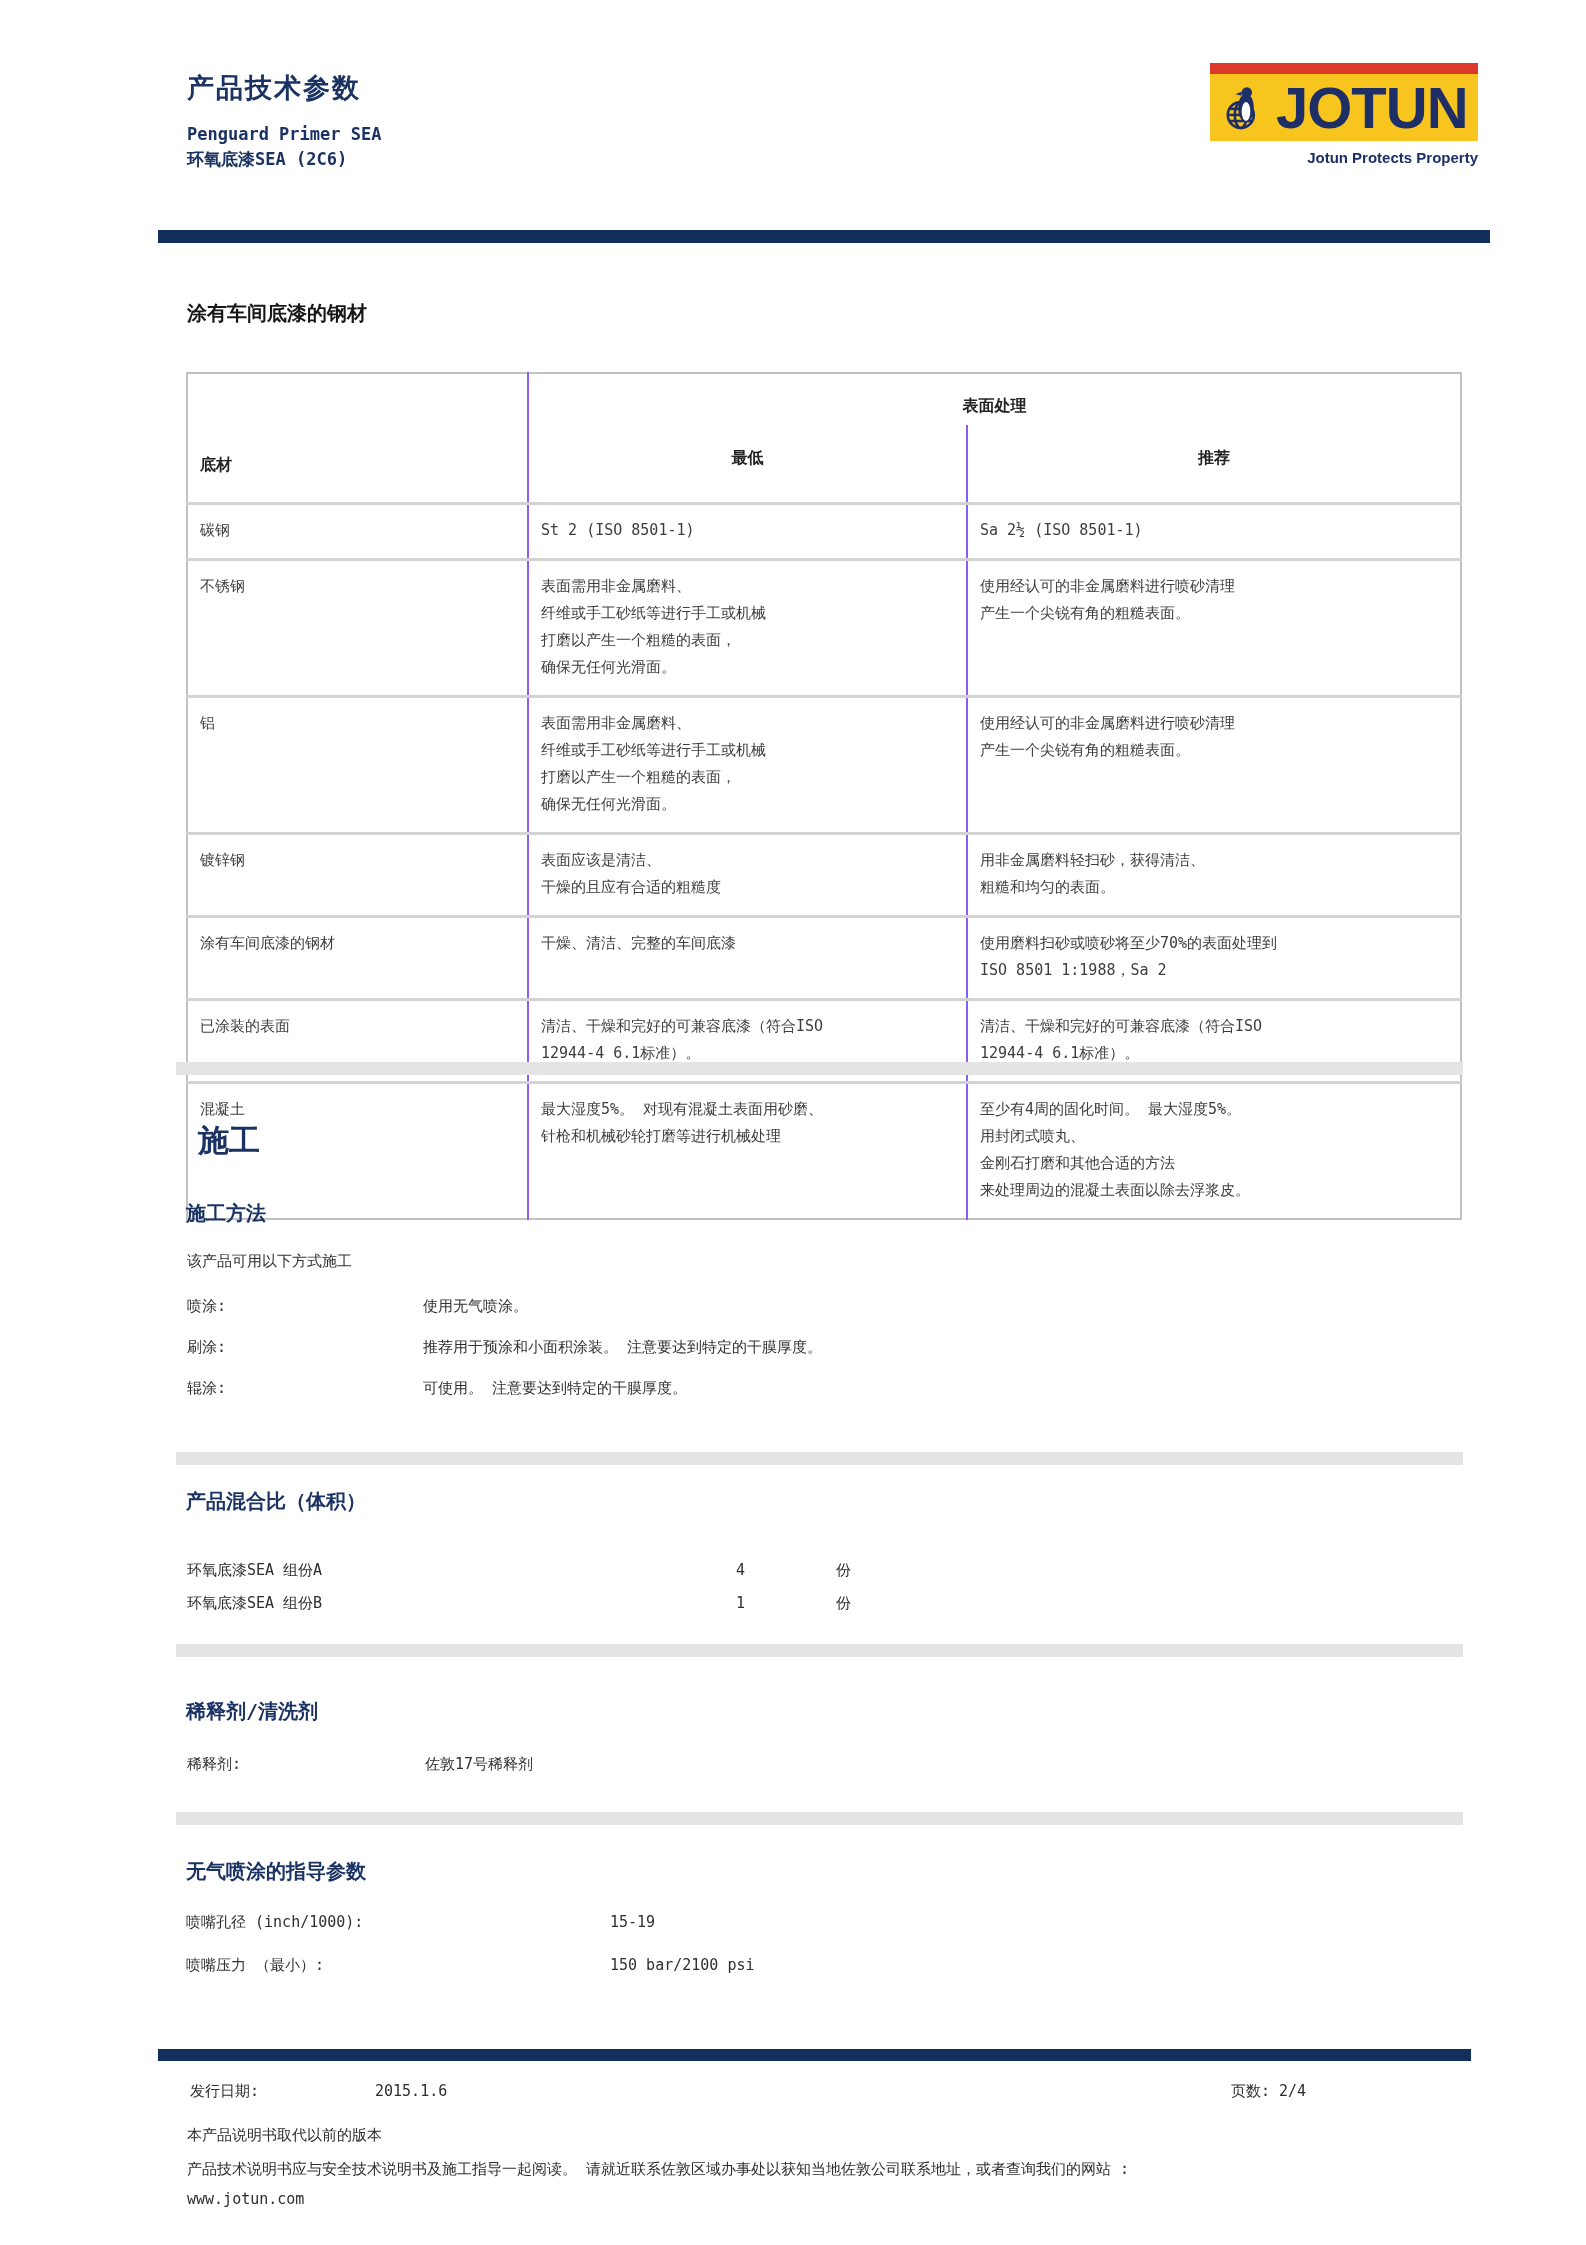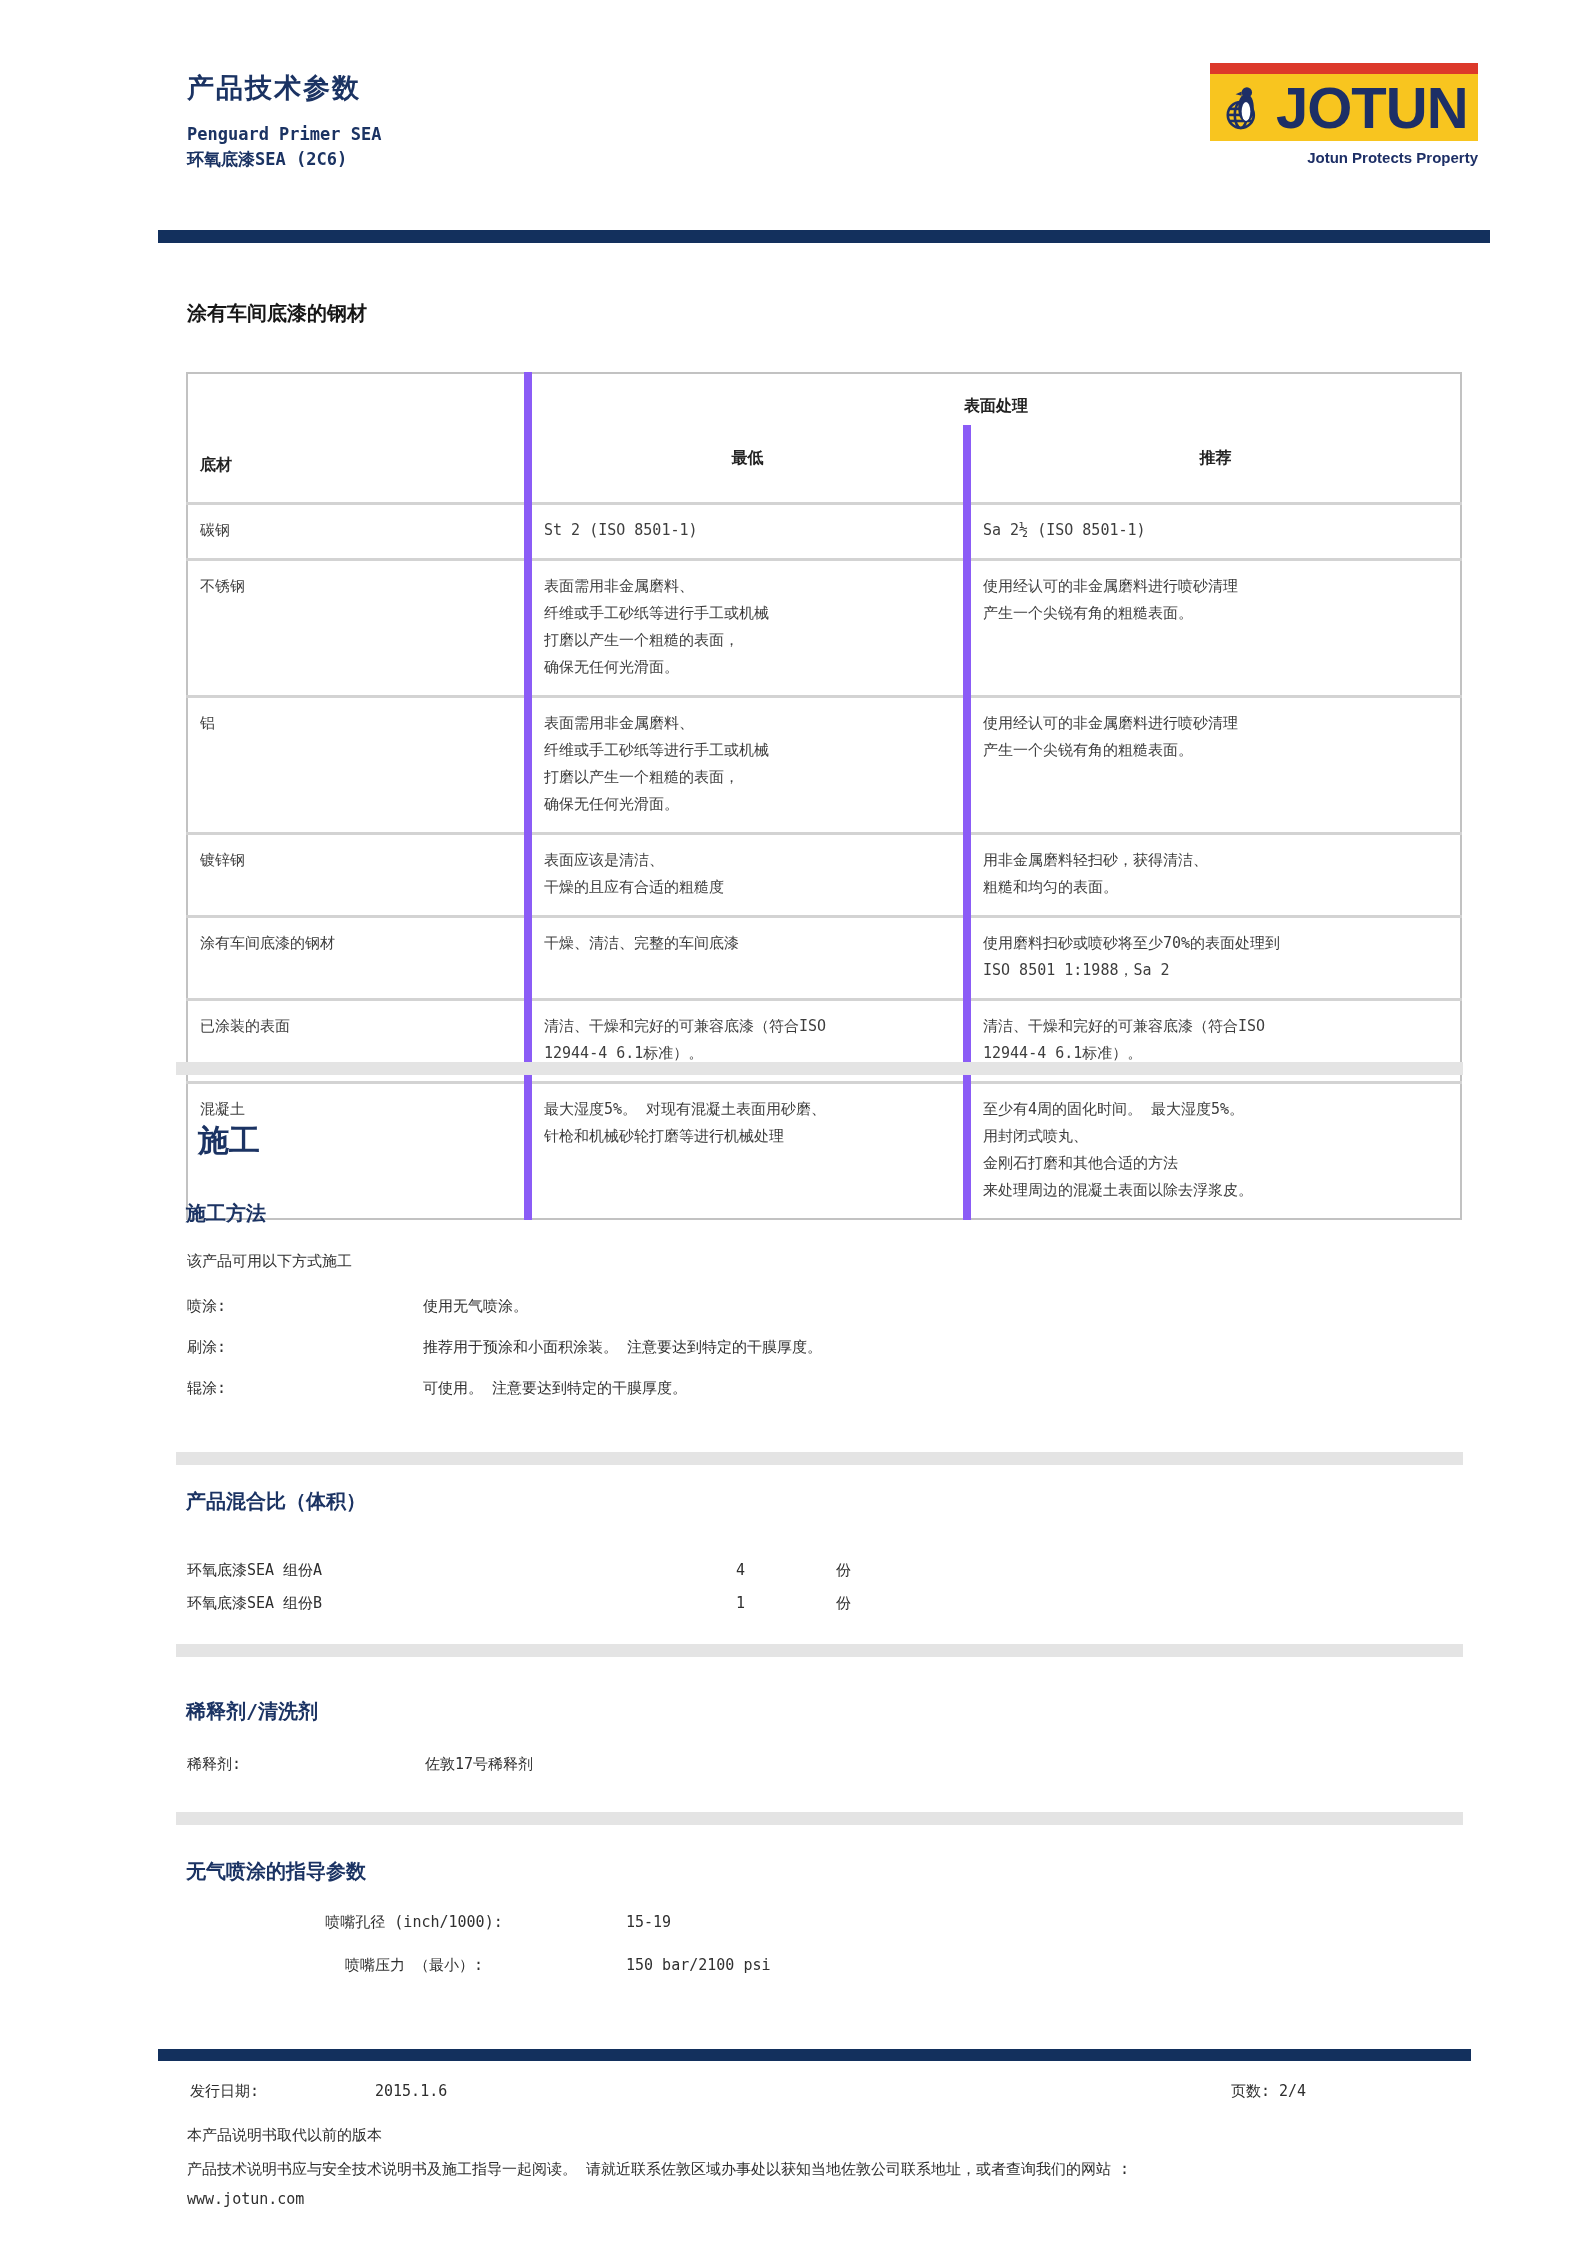--- a/index.html
+++ b/index.html
@@ -33,21 +33,21 @@
   table { border-collapse:collapse; table-layout:fixed; width:1274px;
           border:2px solid #c2c2c2; background:#ffffff; }
   col.c1 { width:341px; } col.c2 { width:439px; } col.c3 { width:494px; }
   th { font-size:16px; font-weight:bold; color:#232323; }
   th.h-group { text-align:center; height:52px; vertical-align:middle; padding-top:14px; }
   th.h-substrate { text-align:left; vertical-align:bottom; padding:0 0 26px 12px; }
   th.h-min, th.h-rec { text-align:center; height:78px; vertical-align:middle; padding-bottom:10px; }
   td { font-size:15px; color:#3d3d3d; line-height:27px; vertical-align:top;
        padding:12px 12px 14px 12px; white-space:pre-line; }
   tr.data td { border-top:3px solid #d3d3d3; }
-  .v-r { border-right:8px solid #8b5cf6; }
+  .v-r { border-right:2px solid #8b5cf6; }
 
   .divider { left:176px; width:1287px; height:13px; background:#e4e4e4; }
   .div1 { top:1062px; } .div2 { top:1452px; } .div3 { top:1644px; } .div4 { top:1812px; }
 
   .h1 { font-size:31px; font-weight:bold; color:#1b3363;margin-left:12px; }
   .h2 { font-size:20px; font-weight:bold; color:#1b3363; }
   .app-title { top:1120px; left:186px; }
   .methods-title { top:1200px; left:186px; }
   .methods-intro { top:1252px; left:187px; color:#303030; }
   .methods-rows { top:1296px; left:187px; width:1280px; }
@@ -58,21 +58,21 @@
   .mix-title { top:1488px; left:186px; }
   .mix-rows { top:1560px; left:187px; width:1200px; }
   .mix-row { display:flex; margin-bottom:13px; line-height:20px; }
   .mix-label { flex:0 0 549px; } .mix-val { flex:0 0 100px; } .mix-unit { flex:0 0 80px; }
 
   .thinner-title { top:1698px; left:186px; }
   .thinner-rows { top:1754px; left:187px; width:1200px; }
   .thinner-rows .kv-label { flex:0 0 238px; }
 
   .airless-title { top:1858px; left:186px; }
-  .airless-rows { top:1912px; left:202px; width:1280px;text-align:center; }
+  .airless-rows { top:1912px; left:186px; width:1280px; }
   .airless-rows .kv-row { margin-bottom:23px; }
   .airless-rows .kv-label { flex:0 0 424px; }
 
   .footbar { top:2049px; left:158px; width:1313px; height:12px; background:#13305d; }
   .foot-row1 { top:2082px; left:190px; width:1290px; height:20px; }
   .foot-issue-label { position:absolute; left:0; }
   .foot-issue-date { position:absolute; left:185px; }
   .foot-pages { position:absolute; left:1041px; }
   .foot-note1 { top:2126px; left:187px; }
   .foot-note2 { top:2160px; left:187px; width:1300px; }

